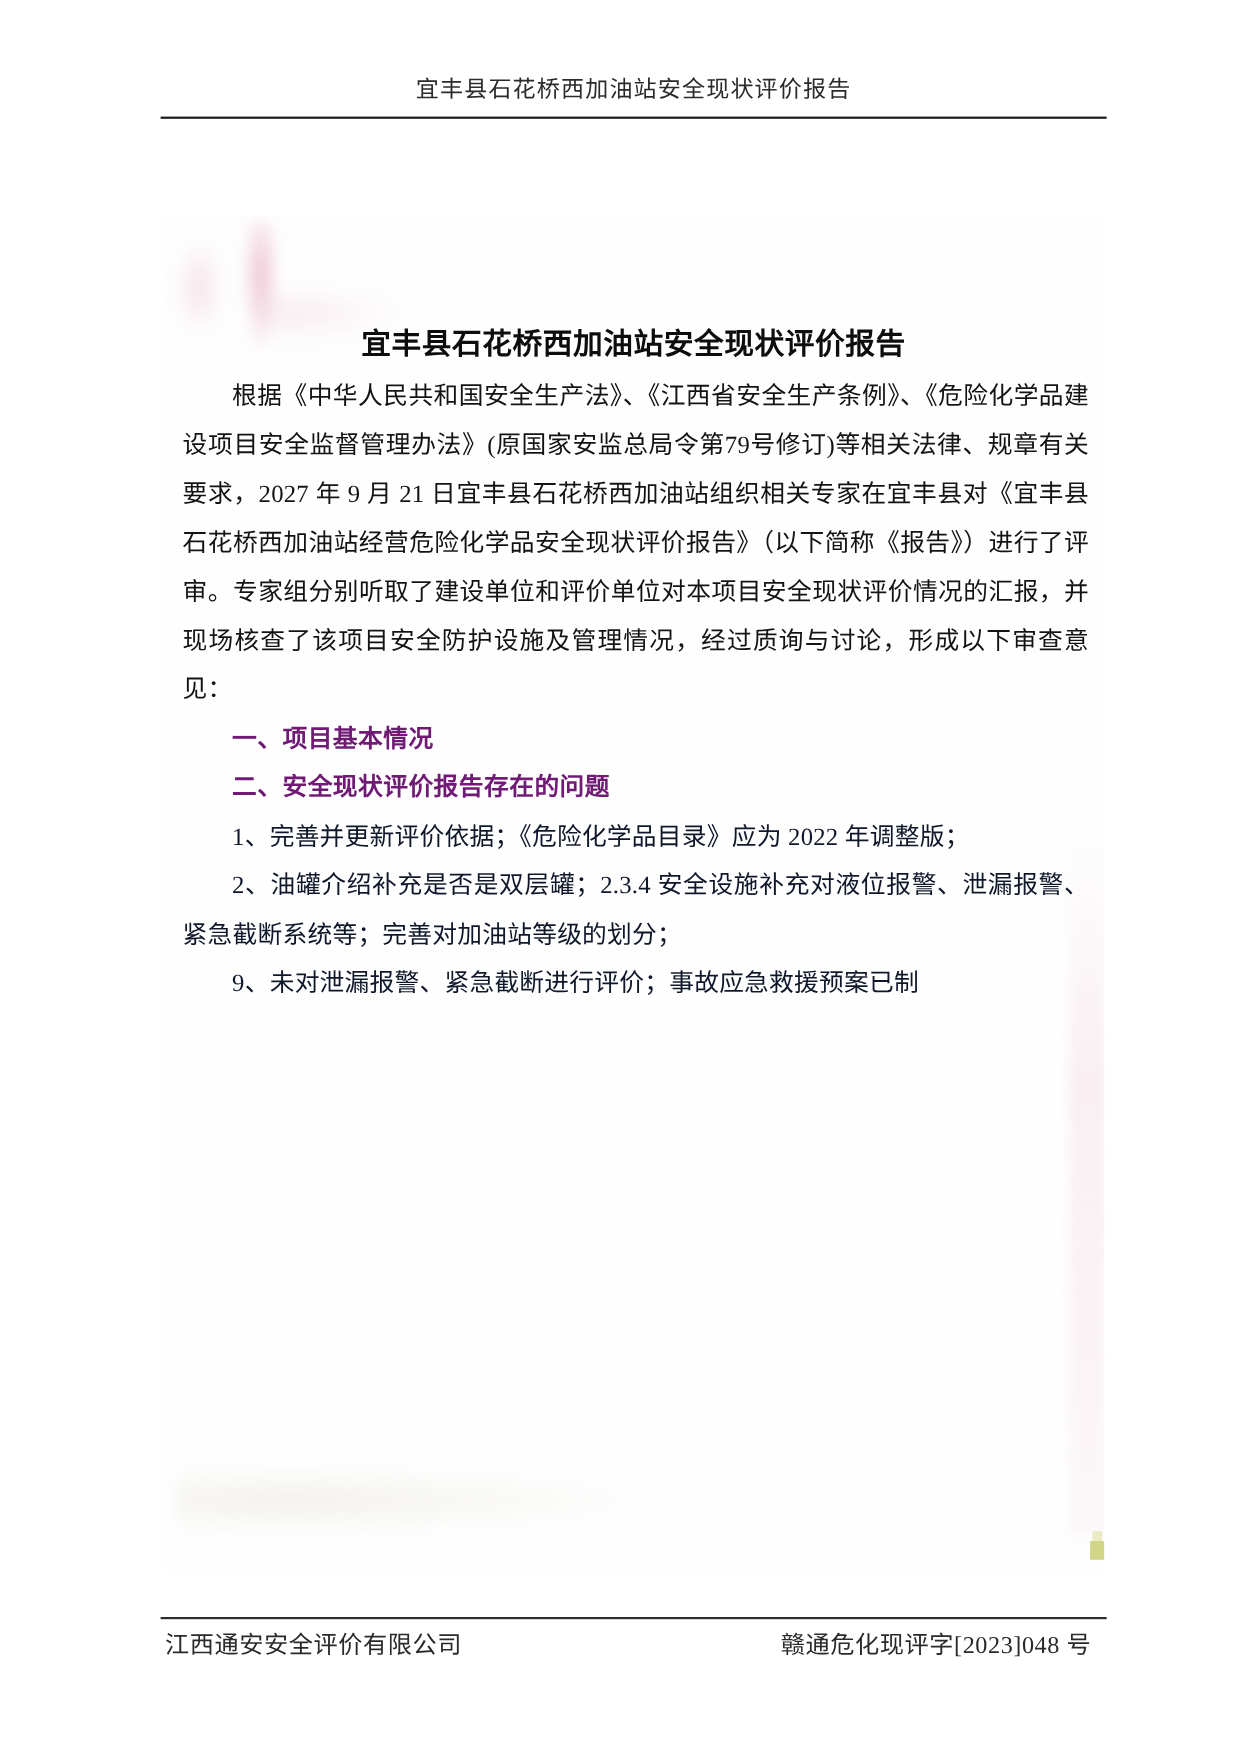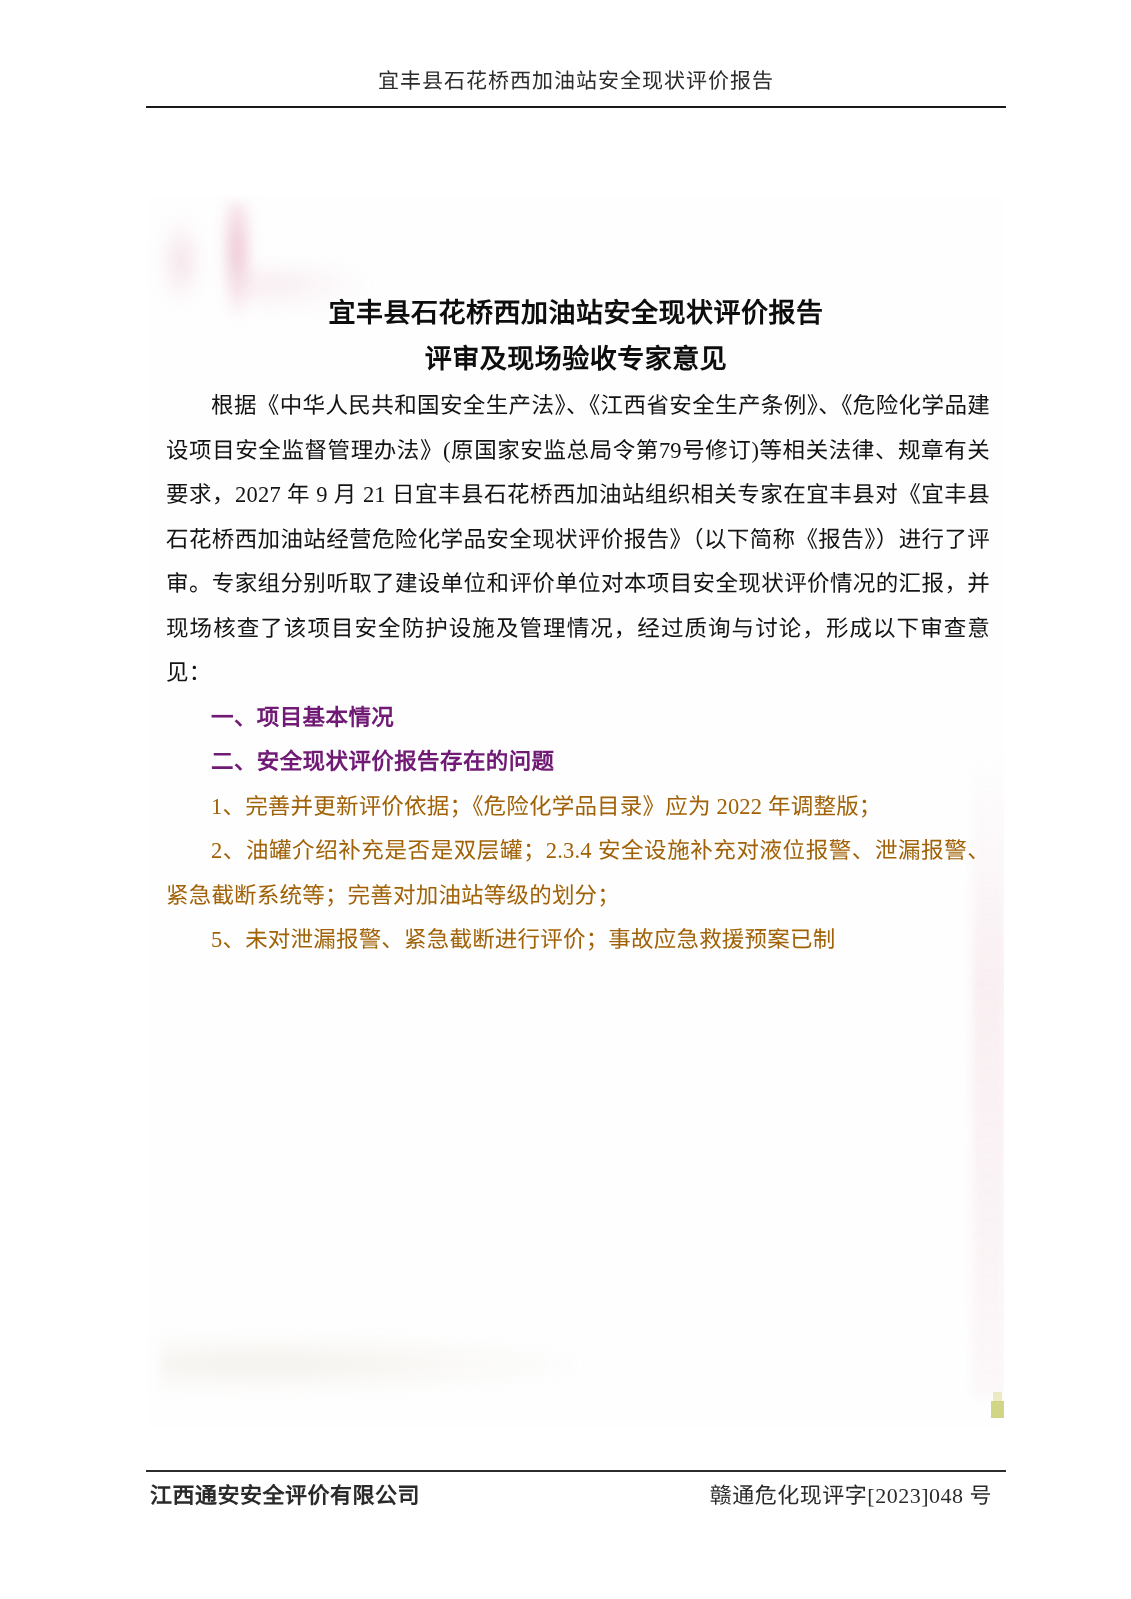--- a/index.html
+++ b/index.html
@@ -146,21 +146,21 @@
     color: #701a75;
     margin: 0 14px 0 18px;
     text-indent: 2em;
     letter-spacing: 0.4px;
   }
 
   .item {
     font-family: "Liberation Serif", "DejaVu Serif", serif;
     font-size: 22.5px;
     line-height: 44.5px;
-    color: #a16207;
+    color: #0f172a;
     text-align: justify;
     text-justify: inter-ideograph;
     margin: 0 14px 0 18px;
     text-indent: 2em;
     letter-spacing: 0.2px;
   }
 
   .gap-sm { height: 2px; }
 
   
@@ -183,21 +183,21 @@
     align-items: flex-start;
   }
   .footer-left, .footer-right {
     font-family: "Liberation Serif", "DejaVu Serif", serif;
     font-size: 22px;
     line-height: 36px;
     color: #2a2a2a;
     letter-spacing: 0.5px;
     white-space: nowrap;
   }
-  .footer-left { padding-left: 4px; font-weight: bold; }
+  .footer-left { padding-left: 4px; }
   .footer-right { padding-right: 14px; }
 </style>
 </head>
 <body>
 
 <div class="page">
 
   <div class="header-zone">
     <div class="header-title">宜丰县石花桥西加油站安全现状评价报告</div>
   </div>
@@ -209,34 +209,33 @@
     <div class="blot blot-pink-b"></div>
     <div class="blot blot-pink-c"></div>
     <div class="blot blot-pink-right"></div>
     <div class="blot blot-grey-low"></div>
     <div class="blot blot-olive-2"></div>
     <div class="blot blot-olive"></div>
 
     <div class="doc">
 
       <div class="doc-title title-line-1">宜丰县石花桥西加油站安全现状评价报告</div>
-      <div class="doc-title title-line-2">评审及现场验收专家意见</div>
 
       <div class="gap-sm"></div>
 
       <p class="para para-indent">根据《中华人民共和国安全生产法》、《江西省安全生产条例》、《危险化学品建设项目安全监督管理办法》(原国家安监总局令第79号修订)等相关法律、规章有关要求，2027 年 9 月 21 日宜丰县石花桥西加油站组织相关专家在宜丰县对《宜丰县石花桥西加油站经营危险化学品安全现状评价报告》（以下简称《报告》）进行了评审。专家组分别听取了建设单位和评价单位对本项目安全现状评价情况的汇报，并现场核查了该项目安全防护设施及管理情况，经过质询与讨论，形成以下审查意见：</p>
 
       <div class="section-head">一、项目基本情况</div>
 
 
       <div class="section-head">二、安全现状评价报告存在的问题</div>
 
       <p class="item">1、完善并更新评价依据；《危险化学品目录》应为 2022 年调整版；</p>
       <p class="item">2、油罐介绍补充是否是双层罐；2.3.4 安全设施补充对液位报警、泄漏报警、紧急截断系统等；完善对加油站等级的划分；</p>
-      <p class="item">5、未对泄漏报警、紧急截断进行评价；事故应急救援预案已制</p>
+      <p class="item">9、未对泄漏报警、紧急截断进行评价；事故应急救援预案已制</p>
 
     </div>
   </div>
 
   <div class="footer-rule"></div>
   <div class="footer-zone">
     <div class="footer-left">江西通安安全评价有限公司</div>
     <div class="footer-right">赣通危化现评字[2023]048 号</div>
   </div>
 

